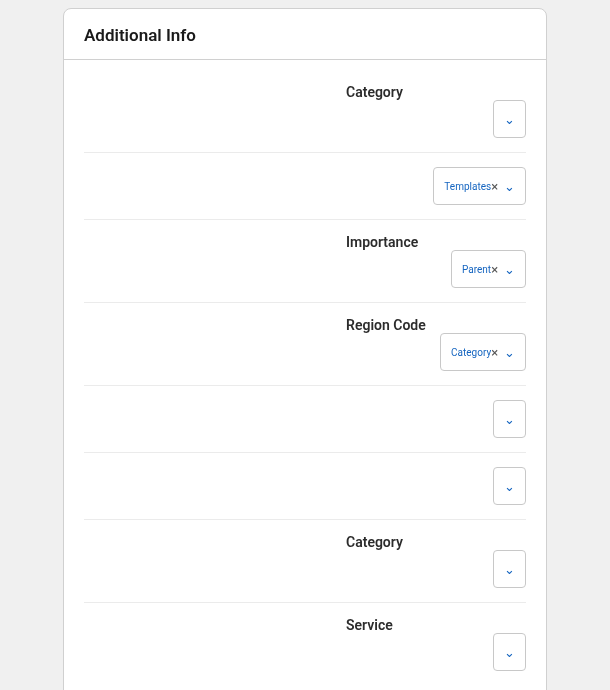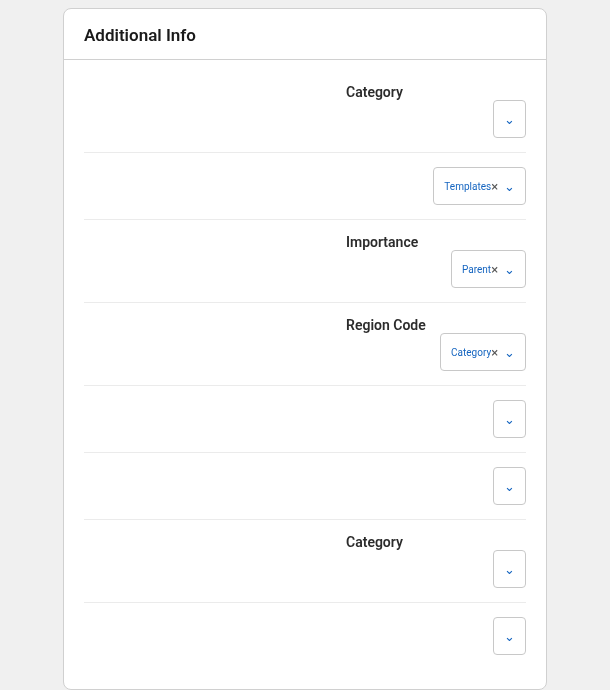--- a/index.html
+++ b/index.html
@@ -195,20 +195,21 @@
         <div class="form-control">
           <div class="select-box empty">
             <span style="visibility: hidden;"> </span>
             <div class="select-icons">
               <span class="icon-chevron-only">⌄</span>
             </div>
           </div>
         </div>
       </div>
       <div class="form-row">
+        <div class="form-label">Service</div>
         <div class="form-control">
           <div class="select-box empty">
             <span style="visibility: hidden;"> </span>
             <div class="select-icons">
               <span class="icon-chevron-only">⌄</span>
             </div>
           </div>
         </div>
       </div>
     </div>

